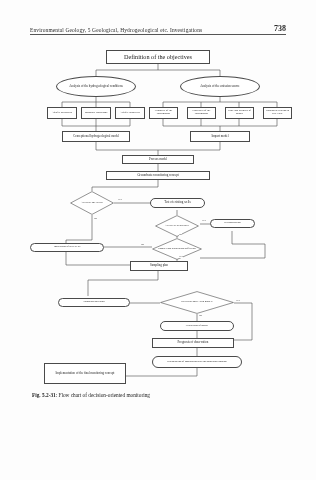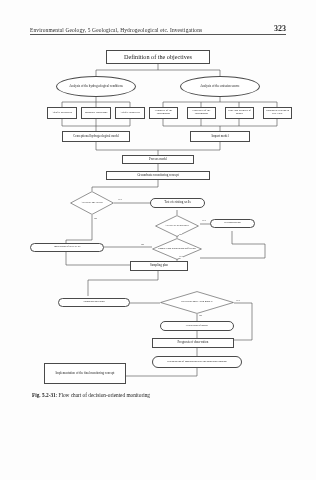--- a/index.html
+++ b/index.html
@@ -81,21 +81,21 @@
   }
   .caption b{font-weight:bold;}
 </style>
 </head>
 <body>
 
 <div class="page">
 
   <div class="header">
     <span class="header-title">Environmental Geology, 5 Geological, Hydrogeological etc. Investigations</span>
-    <span class="header-page">323</span>
+    <span class="header-page">738</span>
   </div>
 
   <div class="chart">
 
     <svg width="316" height="480">
       <g stroke="#4a4a4a" stroke-width="0.6" fill="none">
 
         <path d="M158,64 L158,70"></path>
         <path d="M96,70 L220,70"></path>
         <path d="M96,70 L96,76"></path>

